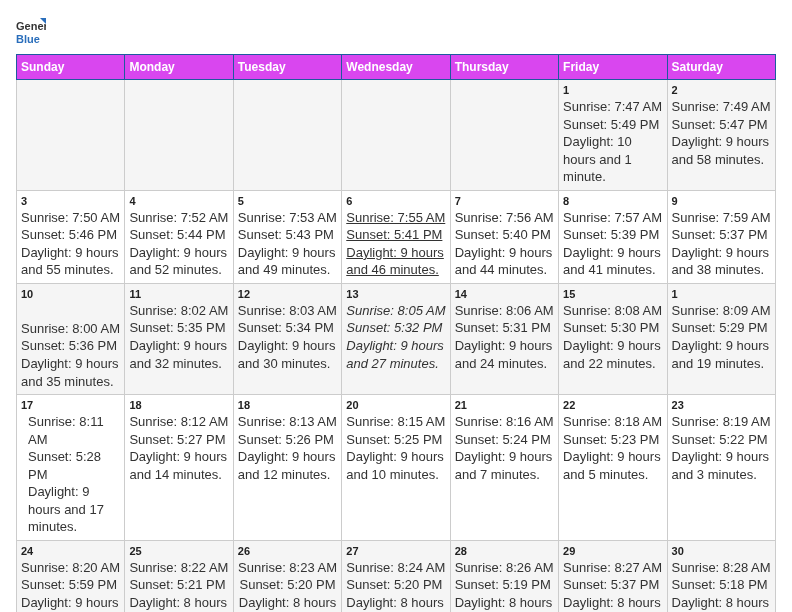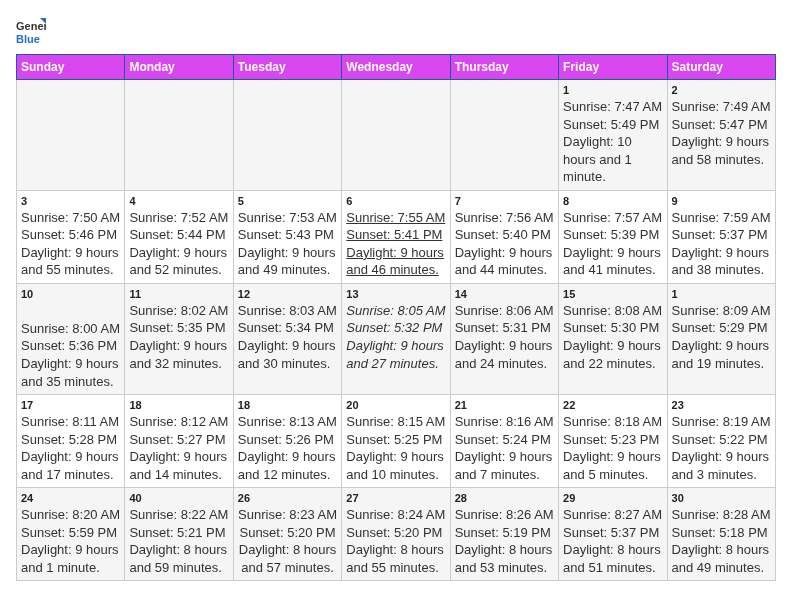--- a/index.html
+++ b/index.html
@@ -221,21 +221,21 @@
           <td>
             <span class="day-number">1</span>
             <div class="day-info" style="white-space: pre-line;">Sunrise: 8:09 AM
 Sunset: 5:29 PM
 Daylight: 9 hours and 19 minutes.</div>
           </td>
         </tr>
         <tr>
           <td>
             <span class="day-number">17</span>
-            <div class="day-info" style="white-space: pre-line;">Sunrise: 8:11 AM
+            <div class="day-info" style="white-space: pre-line; margin-left: 7px;">Sunrise: 8:11 AM
 Sunset: 5:28 PM
 Daylight: 9 hours and 17 minutes.</div>
           </td>
           <td>
             <span class="day-number">18</span>
             <div class="day-info" style="white-space: pre-line;">Sunrise: 8:12 AM
 Sunset: 5:27 PM
 Daylight: 9 hours and 14 minutes.</div>
           </td>
           <td>
@@ -270,21 +270,21 @@
           </td>
         </tr>
         <tr>
           <td>
             <span class="day-number">24</span>
             <div class="day-info" style="white-space: pre-line;">Sunrise: 8:20 AM
 Sunset: 5:59 PM
 Daylight: 9 hours and 1 minute.</div>
           </td>
           <td>
-            <span class="day-number">40</span>
+            <span class="day-number">25</span>
             <div class="day-info" style="white-space: pre-line;">Sunrise: 8:22 AM
 Sunset: 5:21 PM
 Daylight: 8 hours and 59 minutes.</div>
           </td>
           <td>
             <span class="day-number">26</span>
             <div class="day-info" style="white-space: pre-line; text-align: center;">Sunrise: 8:23 AM
 Sunset: 5:20 PM
 Daylight: 8 hours and 57 minutes.</div>
           </td>

